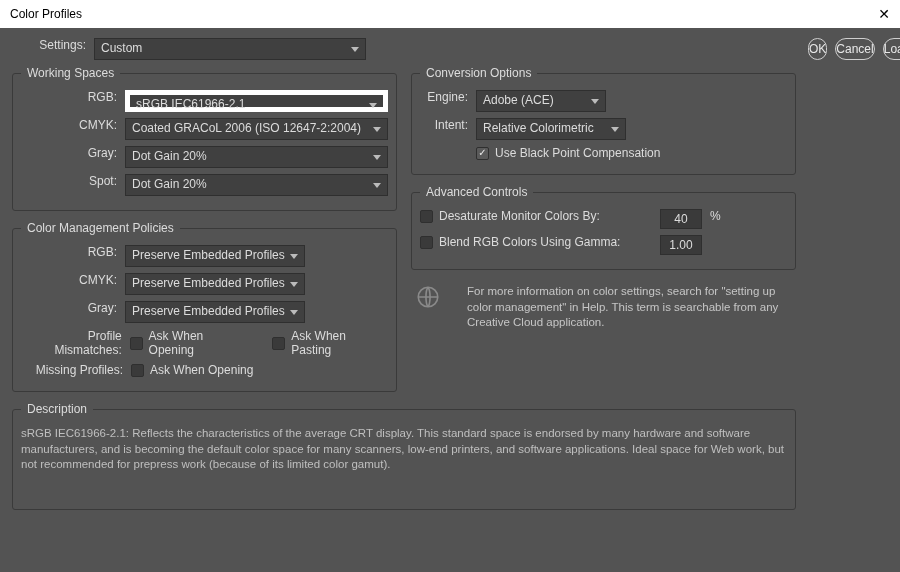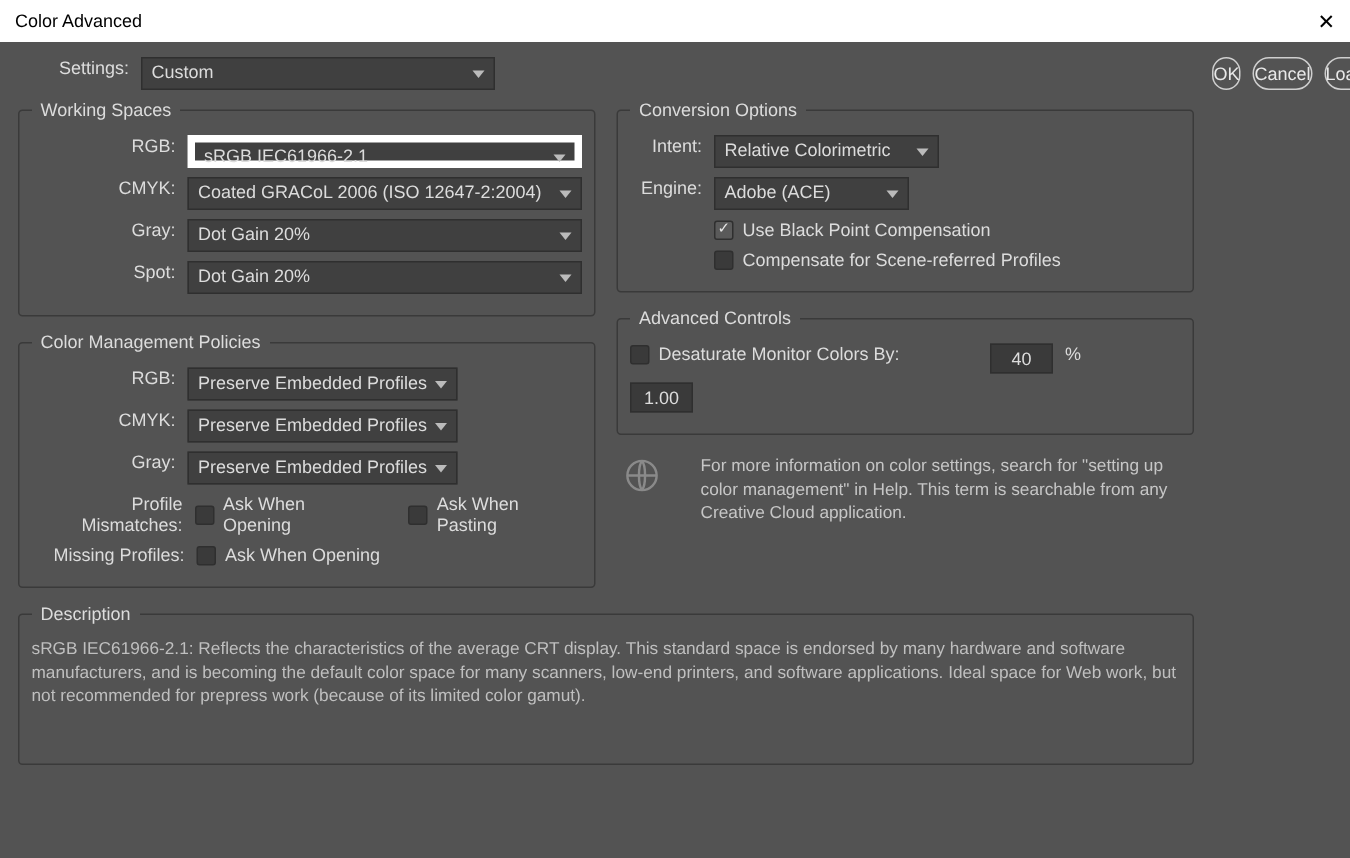--- a/index.html
+++ b/index.html
@@ -25,29 +25,29 @@
   .cb.checked .box::after { content: "✓"; font-size: 10px; color: #e8e8e8; line-height: 1; }
   .numbox { background: #3a3a3a; border: 1px solid #2f2f2f; color: #dcdcdc; width: 42px; height: 20px; text-align: center; font-size: 12px; line-height: 18px; }
   .info-area { display: flex; gap: 26px; align-items: flex-start; padding: 4px 0 0 4px; color: #c6c6c6; font-size: 11.5px; line-height: 1.35; }
   .info-icon svg { width: 26px; height: 26px; }
   .desc-text { color: #bfbfbf; font-size: 11.5px; line-height: 1.35; }
 </style>
 </head>
 <body>
 
 <div class="titlebar">
-  <span>Color Advanced</span>
+  <span>Color Profiles</span>
   <span class="close">✕</span>
 </div>
 
 <div class="content">
   <div class="main">
     <div class="row">
       <div class="label-r" style="width:82px">Settings:</div>
-      <div class="select" style="width:236px">Custom</div>
+      <div class="select" style="width:272px">Custom</div>
     </div>
 
     <div class="cols">
       <div class="col">
         <fieldset>
           <legend>Working Spaces</legend>
           <div class="row">
               <div class="label-r" style="width:104px">RGB:</div>
               <div class="select hl" style="flex:1">sRGB IEC61966-2.1</div>
             </div>
@@ -98,54 +98,51 @@
                 <span>Ask When Opening</span>
               </div>
           </div>
         </fieldset>
       </div>
 
       <div class="col">
         <fieldset>
           <legend>Conversion Options</legend>
           <div class="row">
+              <div class="label-r" style="width:56px">Engine:</div>
+              <div class="select" style="width:130px">Adobe (ACE)</div>
+            </div>
+          <div class="row">
               <div class="label-r" style="width:56px">Intent:</div>
               <div class="select" style="width:150px">Relative Colorimetric</div>
-            </div>
-          <div class="row">
-              <div class="label-r" style="width:56px">Engine:</div>
-              <div class="select" style="width:130px">Adobe (ACE)</div>
             </div>
           <div class="row">
               <div style="width:56px"></div>
               <div class="cb checked">
                 <span class="box"></span>
                 <span>Use Black Point Compensation</span>
-              </div>
-            </div>
-          <div class="row">
-              <div style="width:56px"></div>
-              <div class="cb">
-                <span class="box"></span>
-                <span>Compensate for Scene-referred Profiles</span>
               </div>
             </div>
         </fieldset>
 
         <fieldset>
           <legend>Advanced Controls</legend>
           <div class="row">
             <div class="cb" style="width:240px">
                 <span class="box"></span>
                 <span>Desaturate Monitor Colors By:</span>
               </div>
             <div class="numbox">40</div>
             <div style="padding-left:8px">%</div>
           </div>
           <div class="row">
+            <div class="cb" style="width:240px">
+                <span class="box"></span>
+                <span>Blend RGB Colors Using Gamma:</span>
+              </div>
             <div class="numbox">1.00</div>
           </div>
         </fieldset>
 
         <div class="info-area">
           <span class="info-icon">
             <svg viewBox="0 0 24 24" fill="none" stroke="#8a8a8a" stroke-width="1.5">
                 <circle cx="12" cy="12" r="9"></circle>
                 <path d="M3 12h18M12 3c2.5 3 2.5 15 0 18M12 3c-2.5 3-2.5 15 0 18"></path>
               </svg>

